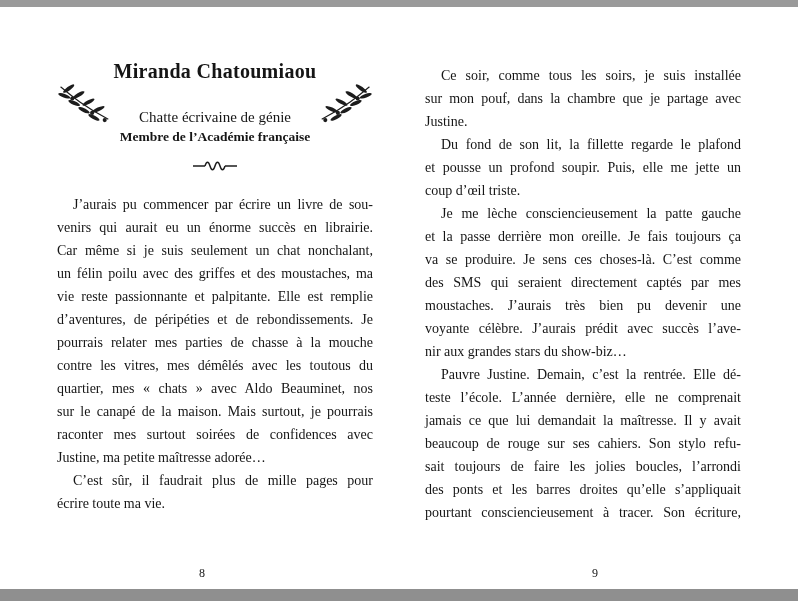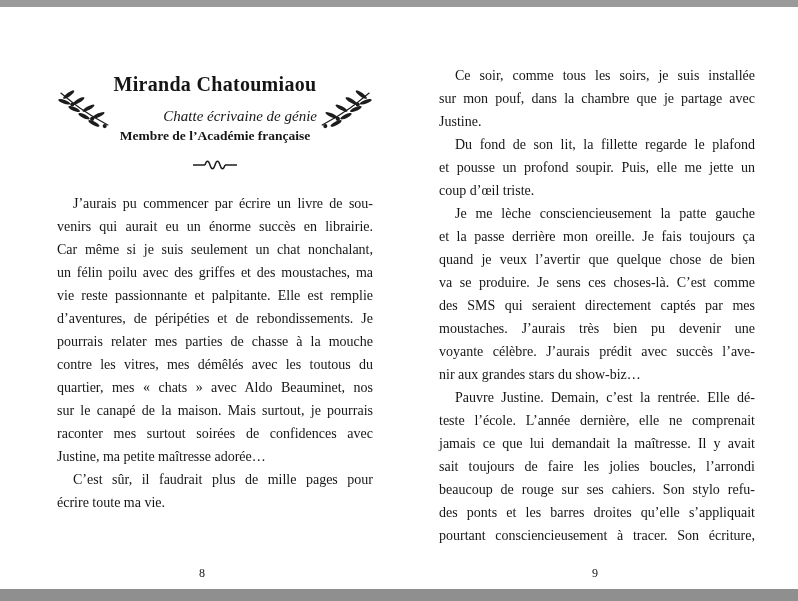--- a/index.html
+++ b/index.html
@@ -15,36 +15,36 @@
     position: absolute; top: 0; left: 0; right: 0; height: 7px;
     background: #9a9a9a;
   }
   .edge-bottom {
     position: absolute; bottom: 0; left: 0; right: 0; height: 12px;
     background: #8f8f8f;
   }
   .page {
     position: absolute; width: 316px;
   }
-  .page-left { left: 57px; top: 58px; }
-  .page-right { left: 425px; top: 52px; margin-left: 14px; }
+  .page-left { left: 57px; top: 45px; }
+  .page-right { left: 425px; top: 52px; }
 
   .chapter-header {
     display: flex; align-items: center; justify-content: center;
     padding-top: 14px;
   }
   .branch { flex: 0 0 auto; margin-top: 2px; }
   .branch.flip { transform: scaleX(-1); }
   .header-center { flex: 1 1 auto; text-align: center; padding: 0 2px; }
   .title {
     font-size: 20px; font-weight: bold; letter-spacing: 0.3px;
     line-height: 24px;
   }
   .subtitle {
-    font-style: italic; font-size: 15px; margin-top: 11px; line-height: 18px; text-align: right;
+    font-size: 15px; margin-top: 25px; line-height: 18px;
   }
   .affiliation {
     font-weight: bold; font-size: 13.5px; margin-top: 3px; line-height: 16px;
   }
   .divider-row { text-align: center; margin-top: 15px; height: 12px; }
 
   .body-text { margin-top: 21px; font-size: 14px; line-height: 23px; }
   .page-right .body-text { margin-top: 12px; }
   .para { margin: 0; }
   .line {
@@ -157,33 +157,32 @@
           <div class="line last">Justine.</div>
         </div>
         <div class="para">
           <div class="line first">Du fond de son lit, la fillette regarde le plafond</div>
           <div class="line">et pousse un profond soupir. Puis, elle me jette un</div>
           <div class="line last">coup d’œil triste.</div>
         </div>
         <div class="para">
           <div class="line first">Je me lèche consciencieusement la patte gauche</div>
           <div class="line">et la passe derrière mon oreille. Je fais toujours ça</div>
-          <div class="line">quand je veux l’avertir que quelque chose de bien</div>
           <div class="line">va se produire. Je sens ces choses-là. C’est comme</div>
           <div class="line">des SMS qui seraient directement captés par mes</div>
           <div class="line">moustaches. J’aurais très bien pu devenir une</div>
           <div class="line">voyante célèbre. J’aurais prédit avec succès l’ave-</div>
           <div class="line last">nir aux grandes stars du show-biz…</div>
         </div>
         <div class="para">
           <div class="line first">Pauvre Justine. Demain, c’est la rentrée. Elle dé-</div>
           <div class="line">teste l’école. L’année dernière, elle ne comprenait</div>
           <div class="line">jamais ce que lui demandait la maîtresse. Il y avait</div>
+          <div class="line">beaucoup de rouge sur ses cahiers. Son stylo refu-</div>
           <div class="line">sait toujours de faire les jolies boucles, l’arrondi</div>
-          <div class="line">beaucoup de rouge sur ses cahiers. Son stylo refu-</div>
           <div class="line">des ponts et les barres droites qu’elle s’appliquait</div>
           <div class="line">pourtant consciencieusement à tracer. Son écriture,</div>
         </div>
       </div>
   </div>
 
   <div class="folio folio-left">8</div>
   <div class="folio folio-right">9</div>
 
 </div>

